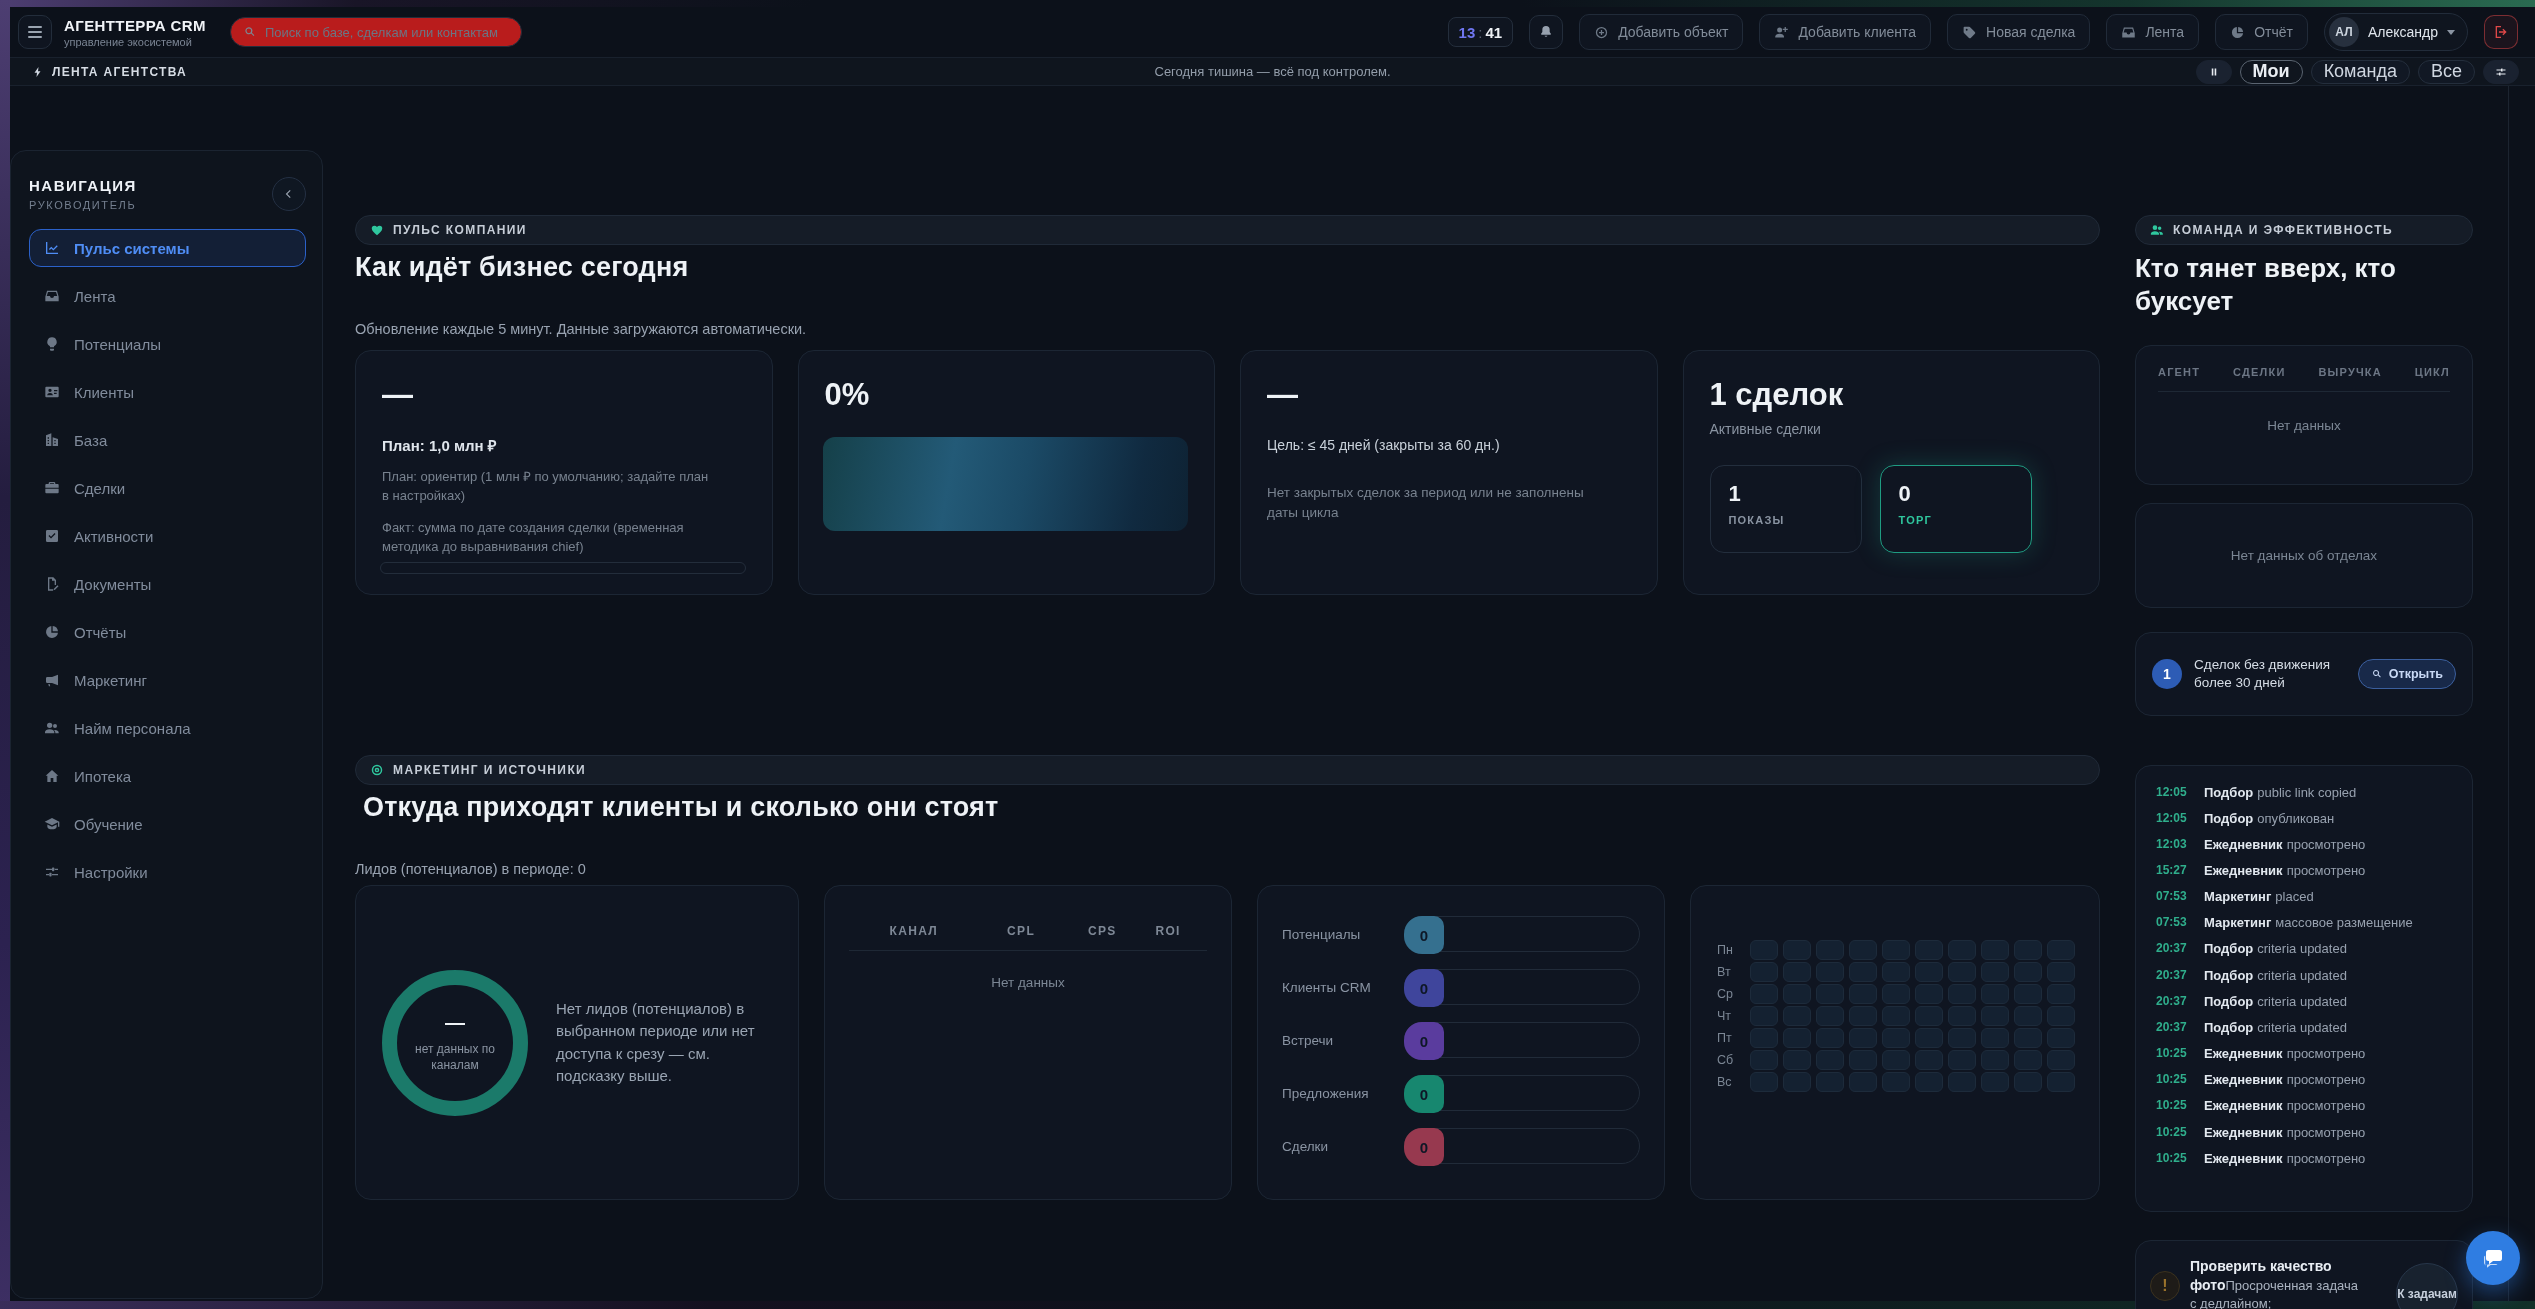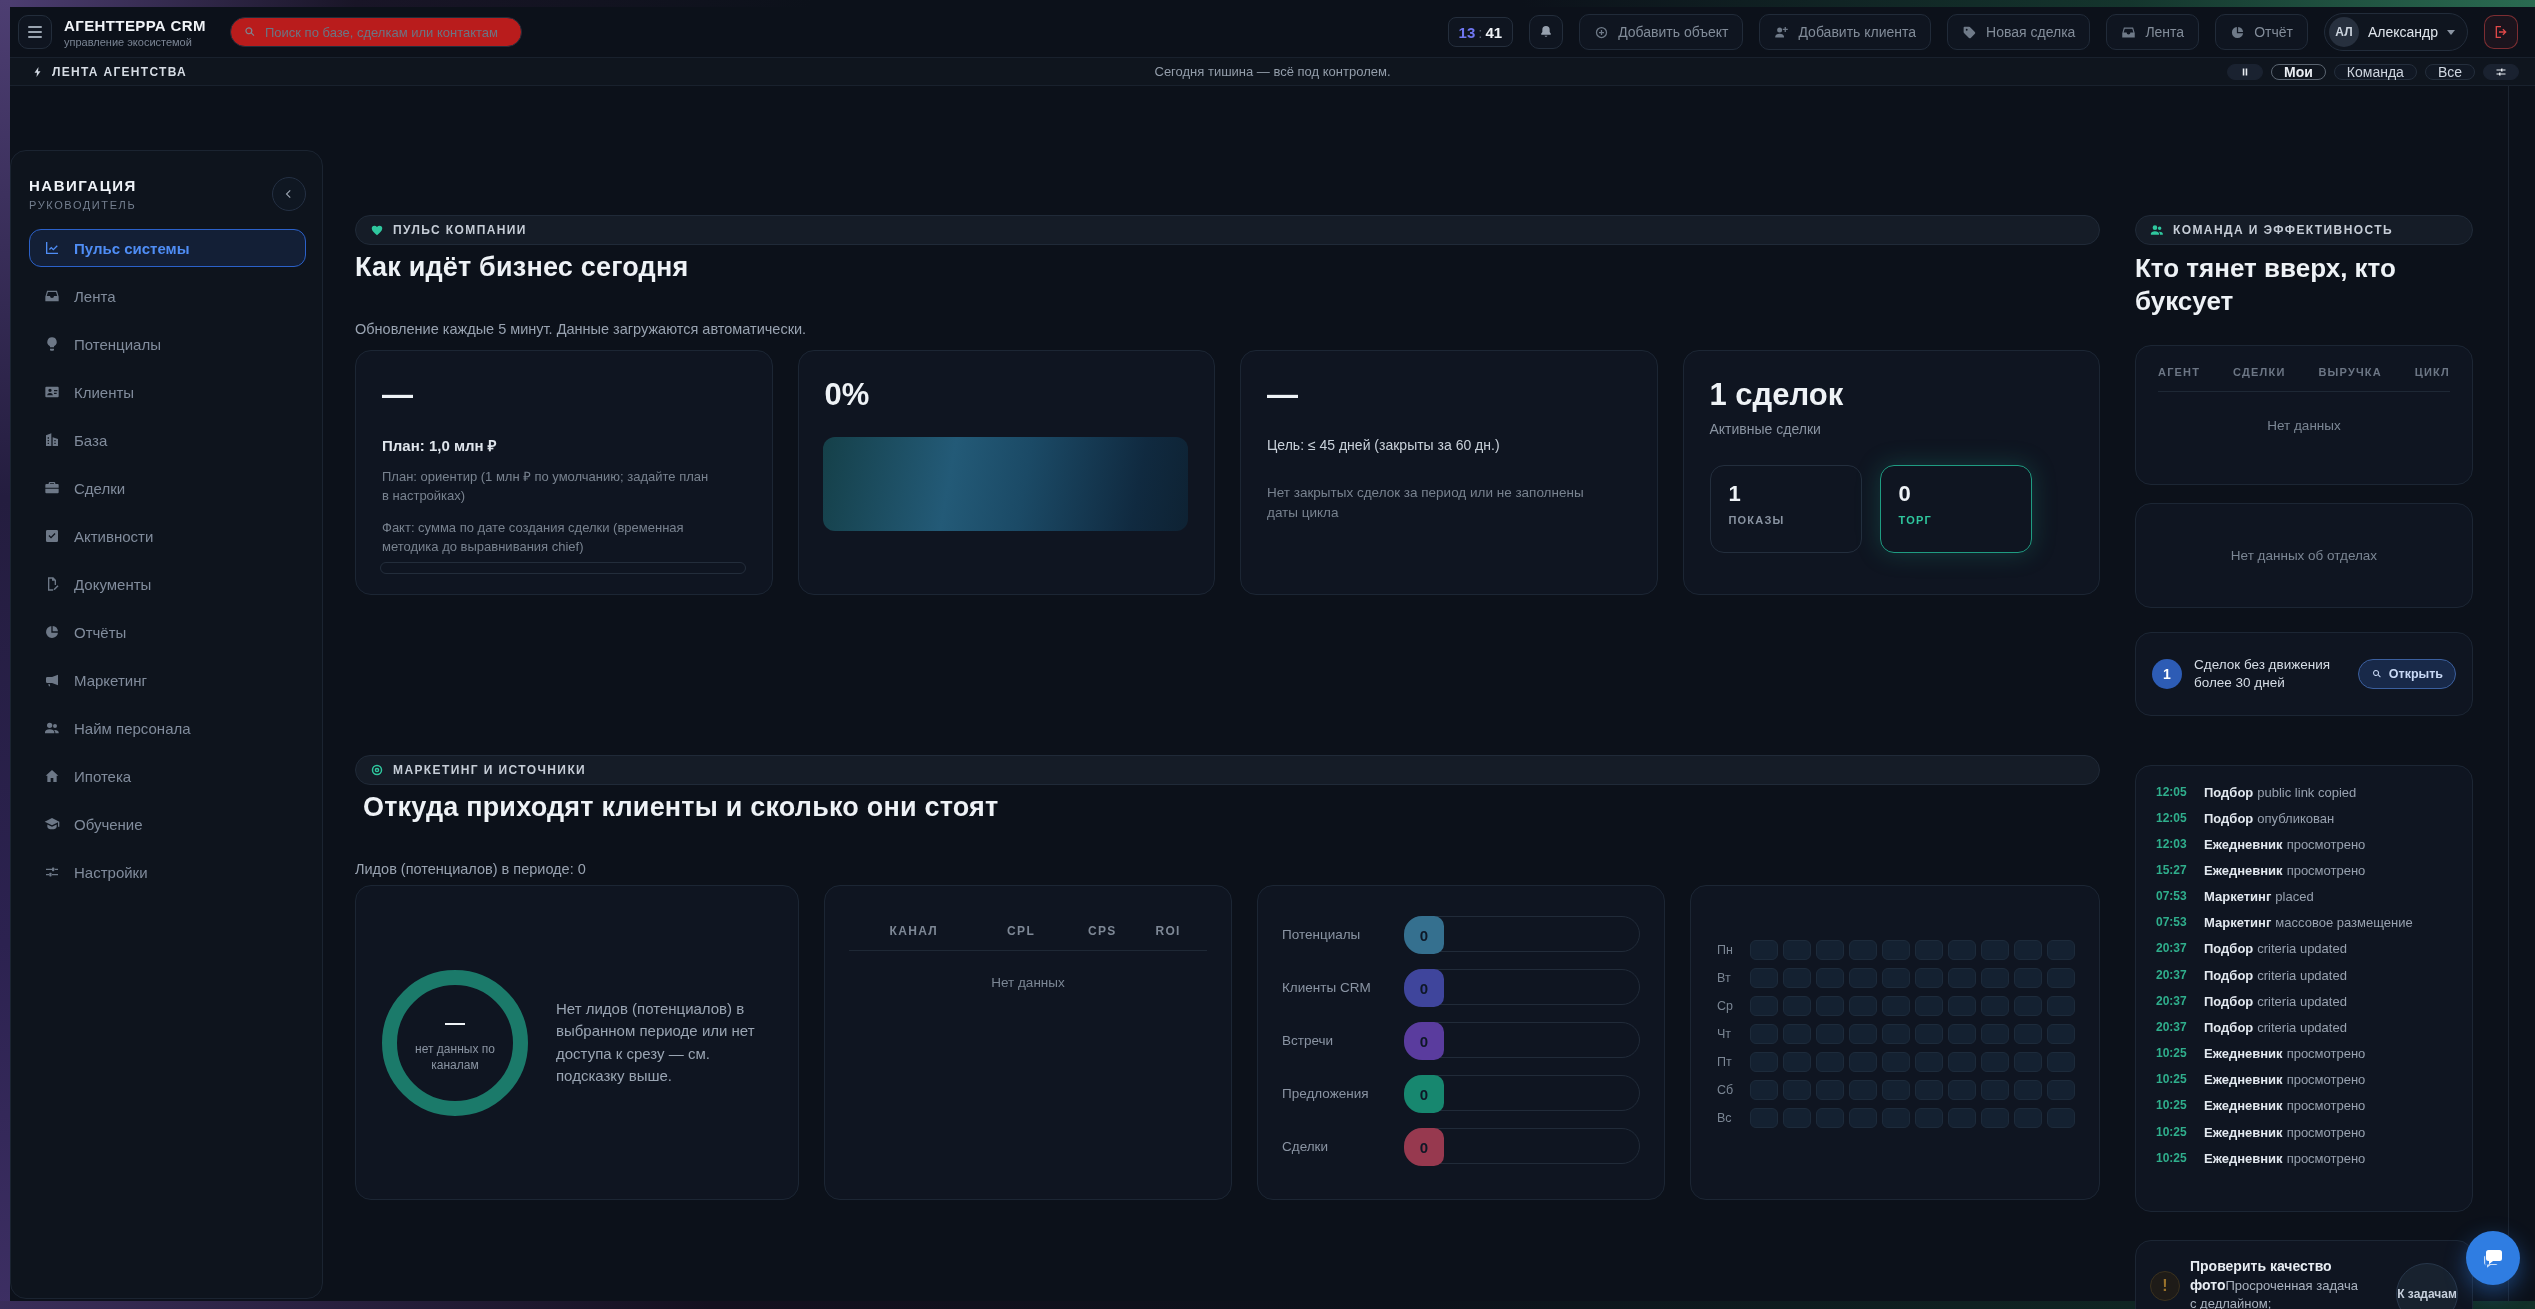--- a/index.html
+++ b/index.html
@@ -52,21 +52,21 @@
 
   
   .feedbar { left:10px; top:57px; right:0; height:29px; background:#0f151e;
              border-top:1px solid #19212d; border-bottom:1px solid #19212d;
              display:flex; align-items:center; padding:0 16px 0 22px; }
   .fb-title { display:flex; align-items:center; gap:8px; font-size:12px; font-weight:bold;
               letter-spacing:1.3px; color:#d6dce4; }
   .fb-title .ic { width:12px; height:12px; color:#cfd6e0; }
   .fb-status { position:absolute; left:0; right:0; text-align:center; font-size:13px; color:#939daa; pointer-events:none; }
   .fb-right { margin-left:auto; display:flex; align-items:center; gap:8px; z-index:1; }
-  .pill { height:16px; padding:0 12px; border-radius:12px; font-size:14px; display:flex; align-items:center;
+  .pill { height:24px; padding:0 12px; border-radius:12px; font-size:18px; display:flex; align-items:center;
           justify-content:center; color:#cfd6e0; border:1px solid #242e3c; background:#111824; cursor:pointer; }
   .pill.on { border-color:#5a6470; background:transparent; color:#eaeef3; font-weight:bold; }
   .pill.sq { padding:0 11px; background:#1a2230; border-color:#1a2230; color:#e8ecf1; }
   .pill .ic { width:12px; height:12px; }
 
   
   .sidebar { left:10px; top:150px; width:313px; bottom:10px; background:#0e141d;
              border:1px solid #1b2431; border-radius:16px; padding:26px 16px 0 18px; }
   .side-head { display:flex; align-items:flex-start; justify-content:space-between; }
   .side-title { font-size:15px; font-weight:bold; letter-spacing:1.5px; color:#eef2f7; }
@@ -123,21 +123,21 @@
               border-bottom:1px solid #1e2835; }
   .tbl-head span { font-size:12px; font-weight:bold; letter-spacing:1.3px; color:#7e8896; text-align:center; }
   .tbl-empty { margin-top:24px; }
   .funnel { display:flex; flex-direction:column; gap:17px; padding-top:6px; }
   .f-row { display:flex; align-items:center; }
   .f-label { width:122px; flex:none; font-size:13.5px; color:#8a94a3; }
   .f-track { flex:1; height:36px; border:1px solid #212b39; border-radius:18px; position:relative; }
   .f-pill { position:absolute; left:-1px; top:-1px; width:40px; height:38px;
             border-radius:18px 10px 10px 18px; display:flex; align-items:center; justify-content:center;
             font-size:15px; font-weight:bold; color:#0e1726; }
-  .hm { padding-top:30px; padding-left:2px; display:flex; flex-direction:column; gap:8px; }
+  .hm { padding-top:30px; padding-left:2px; display:flex; flex-direction:column; gap:2px; }
   .hm-row { display:flex; align-items:center; gap:9px; }
   .hm-day { width:24px; flex:none; font-size:12.5px; color:#7b8694; }
   .hm-cells { display:flex; gap:5px; }
   .hm-cell { width:28px; height:20px; border-radius:6px; background:#142131; border:1px solid #1d2b3b; }
 
   
   .rcol-title { left:2135px; top:252px; width:334px; font-size:26px; font-weight:bold; line-height:1.28; color:#eef2f6; }
   .card-tabs { left:2135px; top:345px; width:338px; height:140px; padding:20px 22px; }
   .tabs { display:flex; justify-content:space-between; padding-bottom:13px; border-bottom:1px solid #1e2835; }
   .tabs span { font-size:11px; font-weight:bold; letter-spacing:1.2px; color:#6c7685; }

